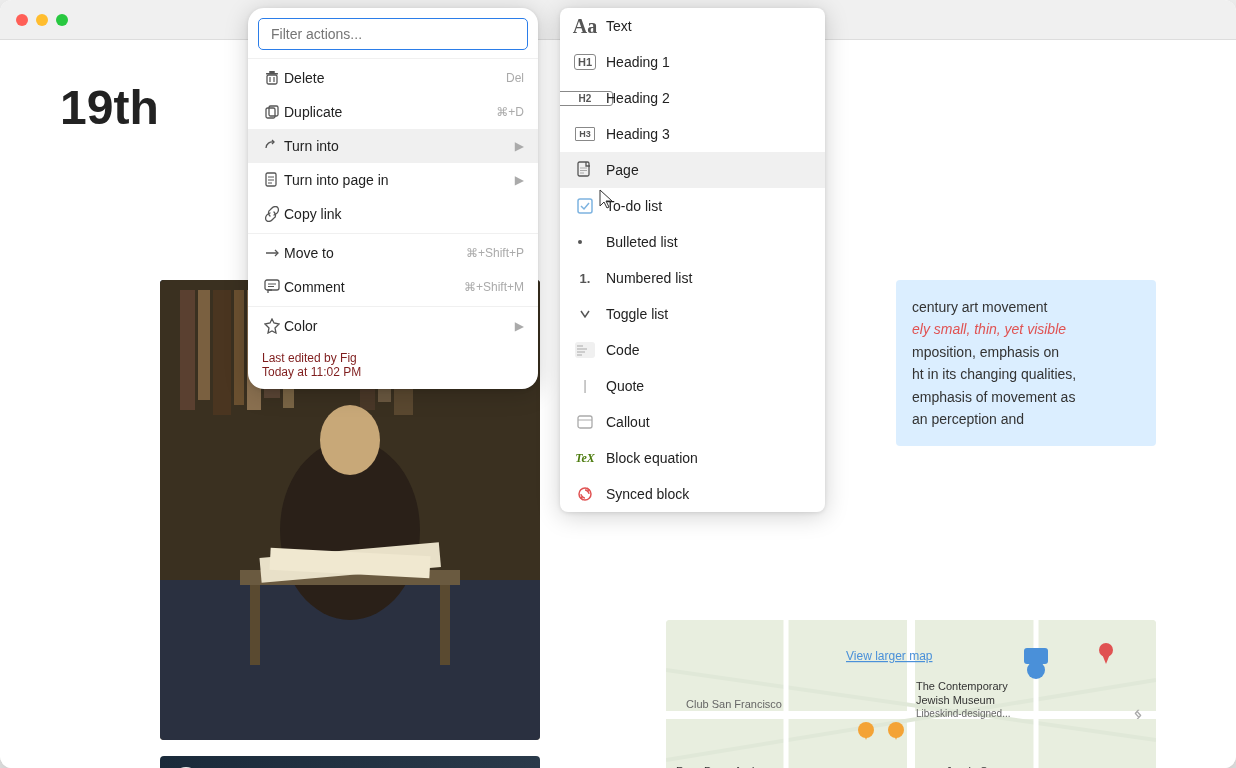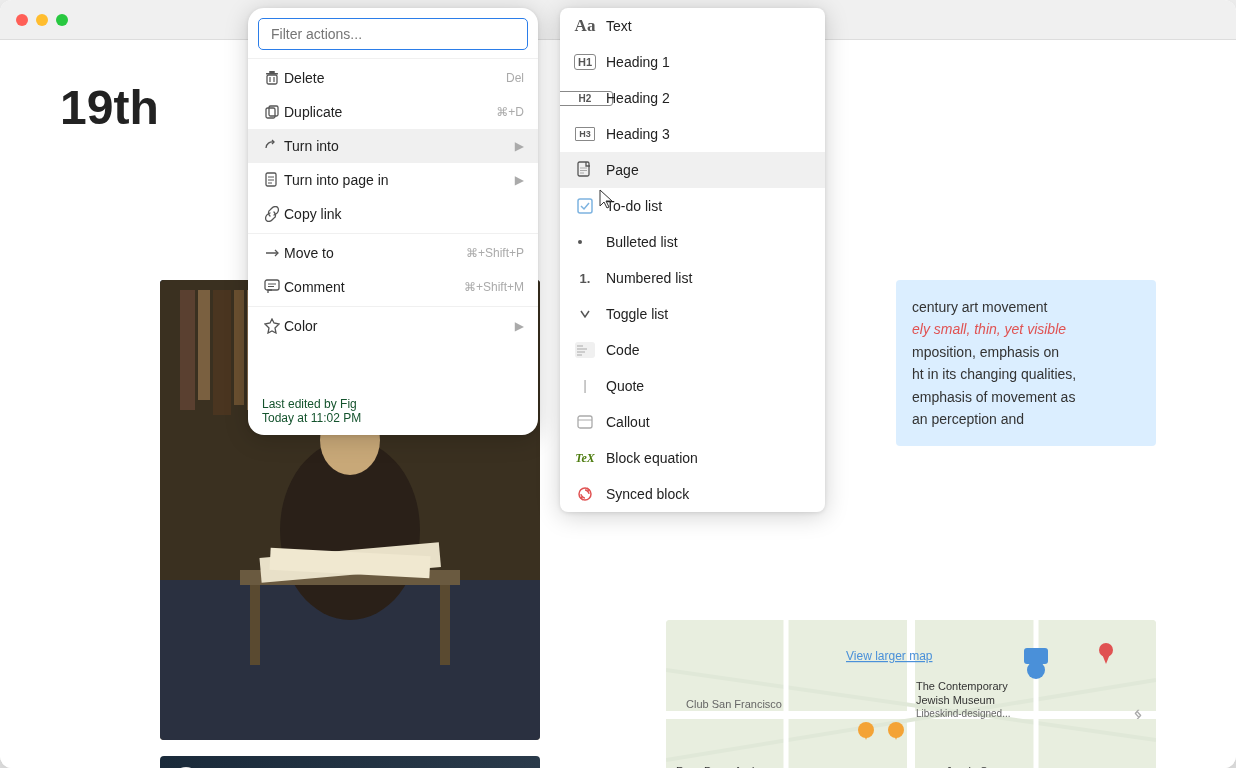--- a/index.html
+++ b/index.html
@@ -225,22 +225,21 @@
 
     .menu-item-arrow {
       color: #aaa;
       font-size: 12px;
       margin-left: auto;
     }
 
     .menu-footer {
       padding: 8px 14px 10px;
       font-size: 12px;
-      color: #14532d;
-      margin-top: 46px;
+      color: #7f1d1d;
     }
 
     
     .submenu-right {
       position: absolute;
       top: 8px;
       left: 560px;
       width: 265px;
       background: #fff;
       border-radius: 8px;
@@ -268,21 +267,21 @@
       font-size: 13px;
       font-weight: 600;
     }
 
     .submenu-label {
       font-size: 14px;
       color: #222;
     }
 
     
-    .icon-text { font-family: serif; font-size: 17px; font-style: normal; }
+    .icon-text { font-family: serif; font-size: 20px; font-style: normal; }
     .icon-h1 { font-size: 11px; font-weight: 700; border: 1.5px solid #888; border-radius: 3px; padding: 1px 3px; }
     .icon-h2 { font-size: 10px; font-weight: 700; border: 1.5px solid #888; border-radius: 3px; padding: 1px 21px; }
     .icon-h3 { font-size: 9px; font-weight: 700; border: 1.5px solid #888; border-radius: 1px; padding: 1px 3px; }
     .icon-page { font-size: 15px; }
     .icon-todo { font-size: 13px; color: #7db3e0; }
     .icon-num { font-size: 13px; }
 
     
     .cursor {
       position: absolute;

